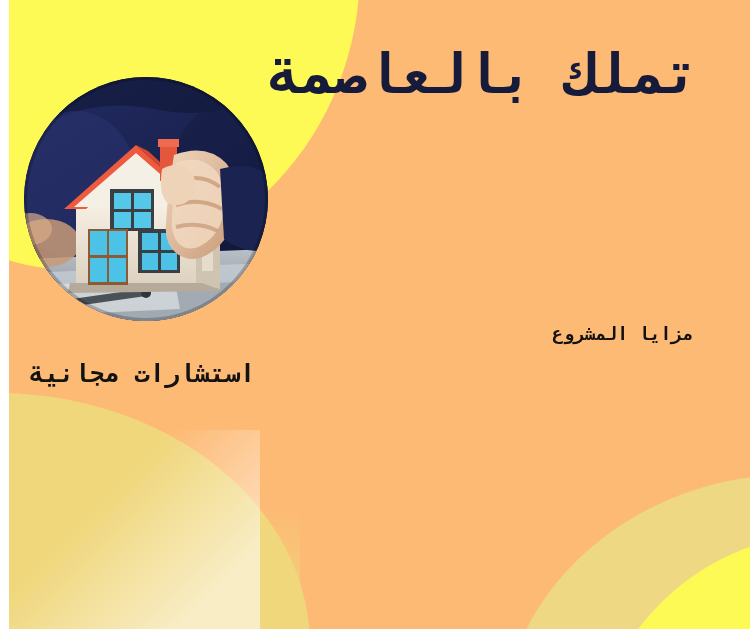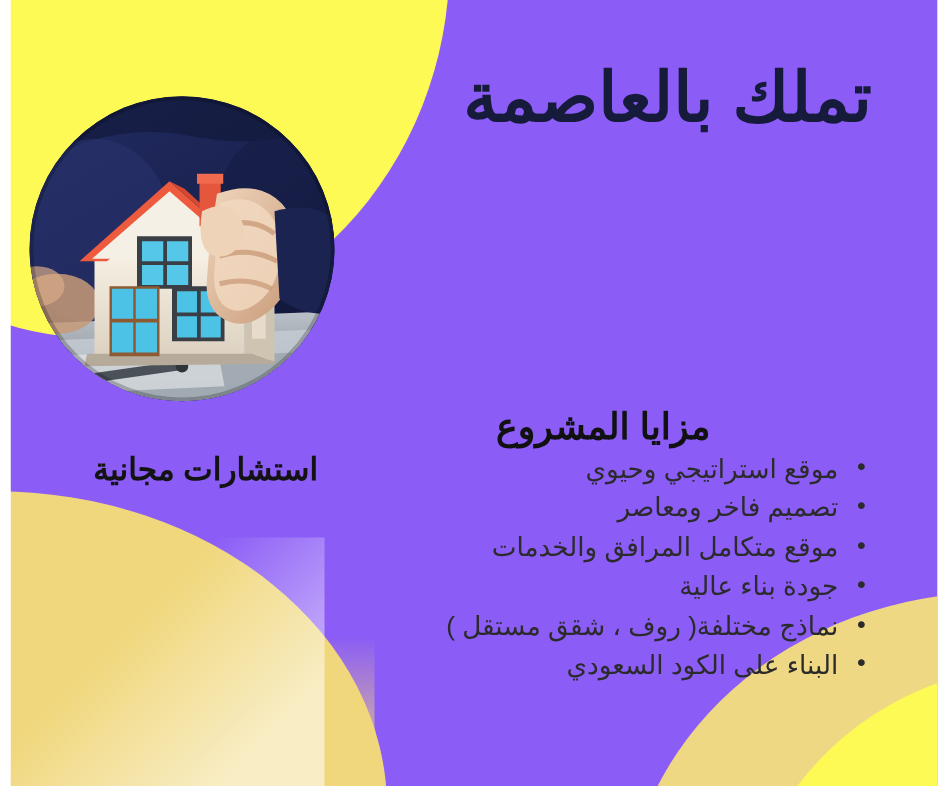--- a/index.html
+++ b/index.html
@@ -5,23 +5,23 @@
 <style>
   html, body {
     margin: 0;
     padding: 0;
     background: #ffffff;
   }
   #poster {
     position: relative;
     width: 750px;
     height: 629px;
-    background: #8b5cf6;
+    background: #fdba74;
     overflow: hidden;
-    font-family: Liberation Sans, sans-serif;
+    font-family: Liberation Mono, monospace;
   }
 
   
   .shape { position: absolute; pointer-events: none; }
 
   
   #edge-strip-left {
     left: 0; top: 0;
     width: 9px; height: 629px;
     background: #ffffff;
@@ -132,24 +132,25 @@
   #benefits {
     position: absolute;
     right: 57px; top: 325px;
     width: 420px;
     direction: rtl;
     text-align: right;
     z-index: 20;
   }
   #benefits-title {
     color: #111111;
-    font-size: 29px;
+    font-size: 18px;
     font-weight: 700;
     line-height: 1.2;
-    text-align: center;
+    margin-bottom: 18px;
+    text-align: right;
   }
   #benefits-list {
     list-style: none;
     margin: 0;
     padding: 0;
   }
   #benefits-list li {
     position: relative;
     color: #2b2b2b;
     font-size: 21px;
@@ -278,23 +279,15 @@
   <div id="headline">
     <span class="hl-line">تملك بالعاصمة</span>
   </div>
 
   <div id="tagline">
     <span class="tag-line">استشارات مجانية</span>
   </div>
 
   <div id="benefits">
     <div id="benefits-title">مزايا المشروع</div>
-    <ul id="benefits-list">
-      <li>موقع استراتيجي وحيوي</li>
-      <li>تصميم فاخر ومعاصر</li>
-      <li>موقع متكامل المرافق والخدمات</li>
-      <li>جودة بناء عالية</li>
-      <li>نماذج مختلفة( روف ، شقق مستقل )</li>
-      <li>البناء على الكود السعودي</li>
-    </ul>
   </div>
 
 </div>
 
 </body></html>

